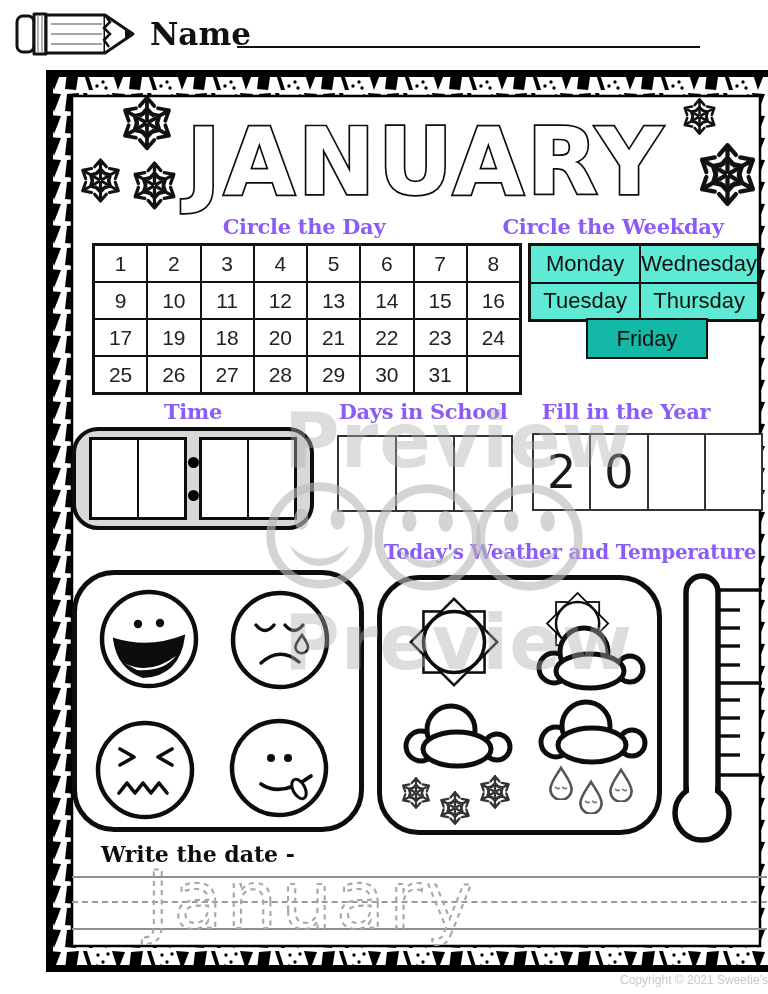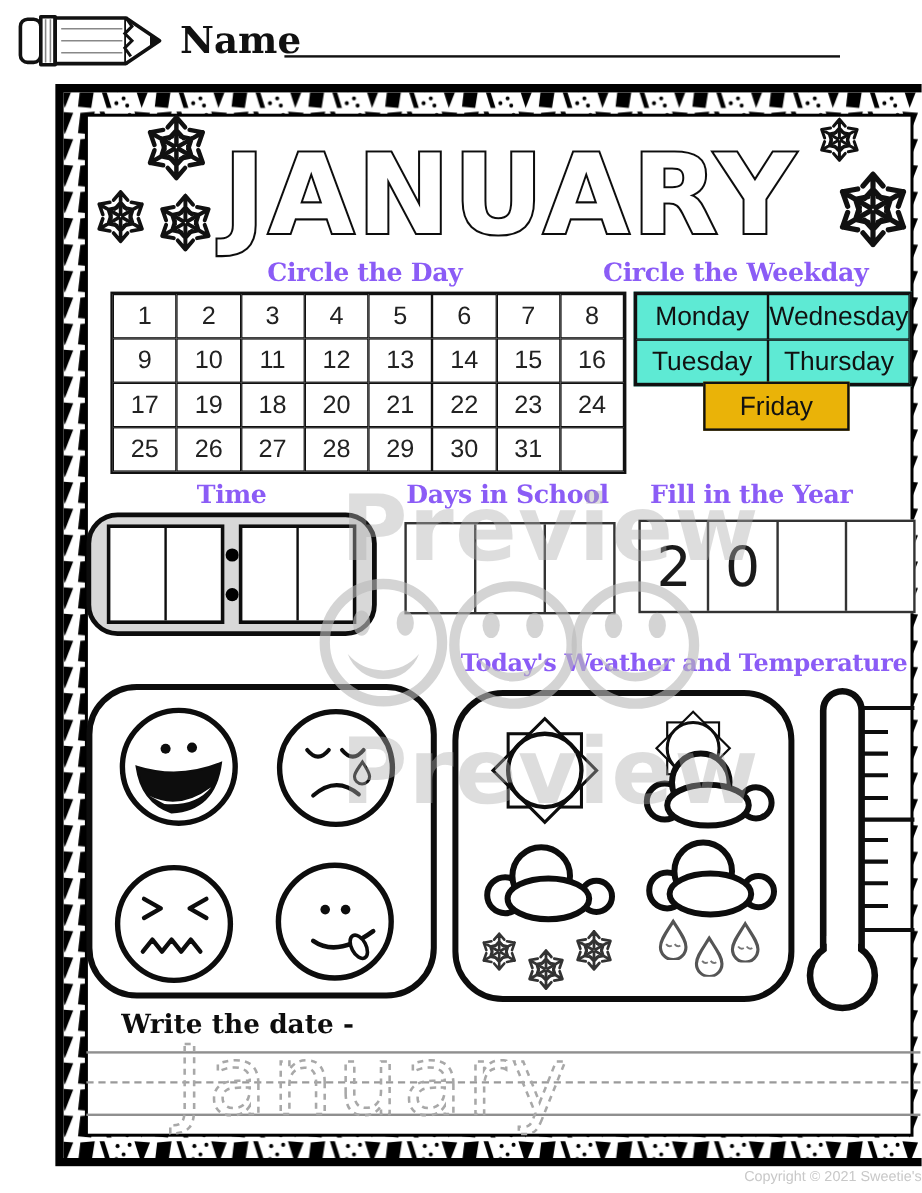--- a/index.html
+++ b/index.html
@@ -24,21 +24,21 @@
             border:2.5px solid #111;background:#fff;}
   .day-cell{border:1.2px solid #111;display:flex;align-items:center;justify-content:center;
             font:21px "Liberation Sans",sans-serif;color:#222;}
   
   .weekday-grid{position:absolute;left:482px;top:173px;width:228px;height:75px;
                 display:grid;grid-template-columns:1fr 1fr;grid-template-rows:1fr 1fr;
                 border:2px solid #111;background:#5eead4;}
   .weekday-cell{border:1.2px solid #111;display:flex;align-items:center;justify-content:center;
                 font:22px "Liberation Sans",sans-serif;color:#111;}
   .friday-box{position:absolute;left:540px;top:248px;width:118px;height:37px;border:2px solid #111;
-              background:#eab308;display:flex;align-items:center;justify-content:center;
+              background:#14b8a6;display:flex;align-items:center;justify-content:center;
               font:22px "Liberation Sans",sans-serif;color:#111;}
   
   .time-widget{position:absolute;left:26px;top:357px;width:242px;height:103px;background:#d8d8d8;
                border:4px solid #0d0d0d;border-radius:26px;display:flex;align-items:center;
                justify-content:space-between;padding:0 13px;box-sizing:border-box;}
   .time-box{width:92px;height:77px;background:#fff;border:3px solid #0d0d0d;display:flex;}
   .time-half{flex:1;}
   .time-half.first{border-right:2.5px solid #0d0d0d;}
   .colon{display:flex;flex-direction:column;gap:22px;}
   .colon span{width:11px;height:11px;border-radius:50%;background:#000;}

